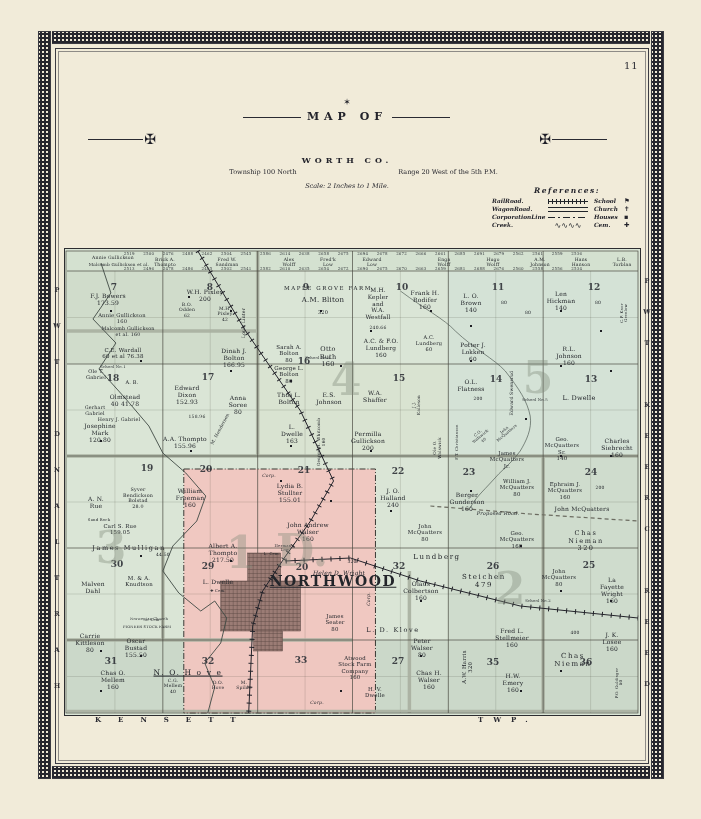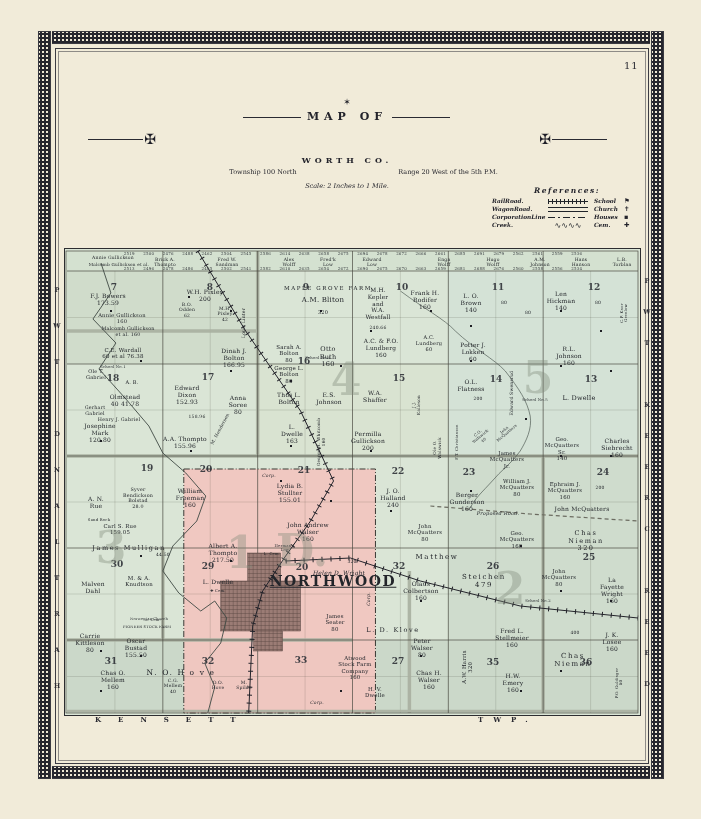--- a/index.html
+++ b/index.html
@@ -228,27 +228,27 @@
         <div class="sec" style="left: 143px; top: 128px;">17</div>
         <div class="sec" style="left: 239px; top: 112px;">16</div>
         <div class="sec" style="left: 334px; top: 129px;">15</div>
         <div class="sec" style="left: 431px; top: 130px;">14</div>
         <div class="sec" style="left: 526px; top: 130px;">13</div>
         <div class="sec" style="left: 82px; top: 219px;">19</div>
         <div class="sec" style="left: 141px; top: 220px;">20</div>
         <div class="sec" style="left: 239px; top: 221px;">21</div>
         <div class="sec" style="left: 333px; top: 222px;">22</div>
         <div class="sec" style="left: 404px; top: 223px;">23</div>
-        <div class="sec" style="left: 526px; top: 223px; margin-left: 12px;">24</div>
+        <div class="sec" style="left: 526px; top: 223px;">24</div>
         <div class="sec" style="left: 52px; top: 315px;">30</div>
         <div class="sec" style="left: 143px; top: 317px;">29</div>
         <div class="sec" style="left: 237px; top: 318px;">20</div>
         <div class="sec" style="left: 334px; top: 317px;">32</div>
         <div class="sec" style="left: 428px; top: 317px;">26</div>
-        <div class="sec" style="left: 524px; top: 308px;">25</div>
+        <div class="sec" style="left: 524px; top: 316px;">25</div>
         <div class="sec" style="left: 46px; top: 412px;">31</div>
         <div class="sec" style="left: 143px; top: 412px;">32</div>
         <div class="sec" style="left: 236px; top: 411px;">33</div>
         <div class="sec" style="left: 333px; top: 412px;">27</div>
         <div class="sec" style="left: 428px; top: 413px;">35</div>
         <div class="sec" style="left: 521px; top: 413px;">36</div>
         <div class="lbl nums" style="left: 288px; top: 5px; font-size: 4px;">2519 2500 2476  2488 2462 2504 2545 2586  2614 2638 2658 2675  2694 2678  2672 2666 2661 2685  2691 2679  2562 2561 2559 2536</div>
         <div class="lbl nums" style="left: 288px; top: 20px; font-size: 4px;">2513 2496 2478  2486 2465 2502 2541 2582  2610 2635 2654 2672  2690 2675  2670 2663 2659 2681  2688 2676  2560 2558 2556 2534</div>
         <div class="lbl" style="left: 48px; top: 9px; font-size: 4.5px;">Annie Gullickson</div>
         <div class="lbl" style="left: 54px; top: 16px; font-size: 4.2px;">Malcomb Gullickson et al.</div>
@@ -430,21 +430,21 @@
         <div class="lbl" style="left: 452px; top: 239px; font-size: 5.4px;">William J.
 McQuatters
 80</div>
         <div class="lbl" style="left: 500px; top: 242px; font-size: 5.4px;">Ephraim J.
 McQuatters
 160</div>
         <div class="lbl" style="left: 517px; top: 260px; font-size: 6px;">John McQuatters</div>
         <div class="lbl" style="left: 535px; top: 239px; font-size: 4.5px;">200</div>
         <div class="lbl sp" style="left: 64px; top: 300px; font-size: 6.5px;">James Mulligan</div>
         <div class="lbl" style="left: 98px; top: 306px; font-size: 4.5px;">44.50</div>
-        <div class="lbl sp" style="left: 372px; top: 308px; font-size: 7px;">Matthew</div>
+        <div class="lbl sp" style="left: 372px; top: 308px; font-size: 7px;">Lundberg</div>
         <div class="lbl sp" style="left: 419px; top: 332px; font-size: 7px;">Steichen
 479</div>
         <div class="lbl" style="left: 452px; top: 291px; font-size: 5.4px;">Geo.
 McQuatters
 160</div>
         <div class="lbl sp" style="left: 521px; top: 292px; font-size: 6.5px;">Chas  Nieman
 320</div>
         <div class="lbl" style="left: 158px; top: 304px; font-size: 6px;">Albert A.
 Thompto
 217.50</div>
@@ -498,21 +498,21 @@
         <div class="lbl" style="left: 447px; top: 389px; font-size: 6px;">Fred L.
 Stellmeier
 160</div>
         <div class="lbl" style="left: 547px; top: 393px; font-size: 6px;">J. K.
 Losee
 160</div>
         <div class="lbl sp" style="left: 508px; top: 411px; font-size: 7px;">Chas
 Nieman</div>
         <div class="lbl v" style="left: 554px; top: 434px; font-size: 3.8px;">P.O. Guldinger
 80</div>
-        <div class="lbl sp" style="left: 116px; top: 424px; font-size: 7.5px;">N. O.  H o v e</div>
+        <div class="lbl sp" style="left: 123px; top: 424px; font-size: 7.5px; text-decoration: underline;">N. O.  H o v e</div>
         <div class="lbl" style="left: 108px; top: 437px; font-size: 4.5px;">C.G.
 Mellem
 40</div>
         <div class="lbl" style="left: 153px; top: 436px; font-size: 4.5px;">O.O.
 Hove</div>
         <div class="lbl" style="left: 179px; top: 436px; font-size: 4.5px;">M.
 Spilde</div>
         <div class="lbl" style="left: 48px; top: 431px; font-size: 6px;">Chas O.
 Mellem
 160</div>

